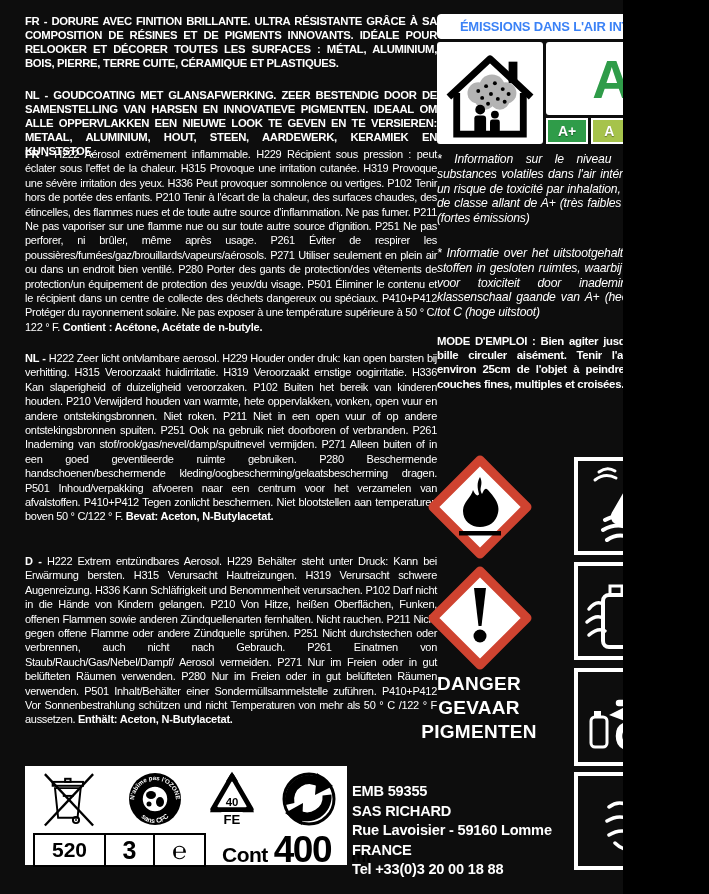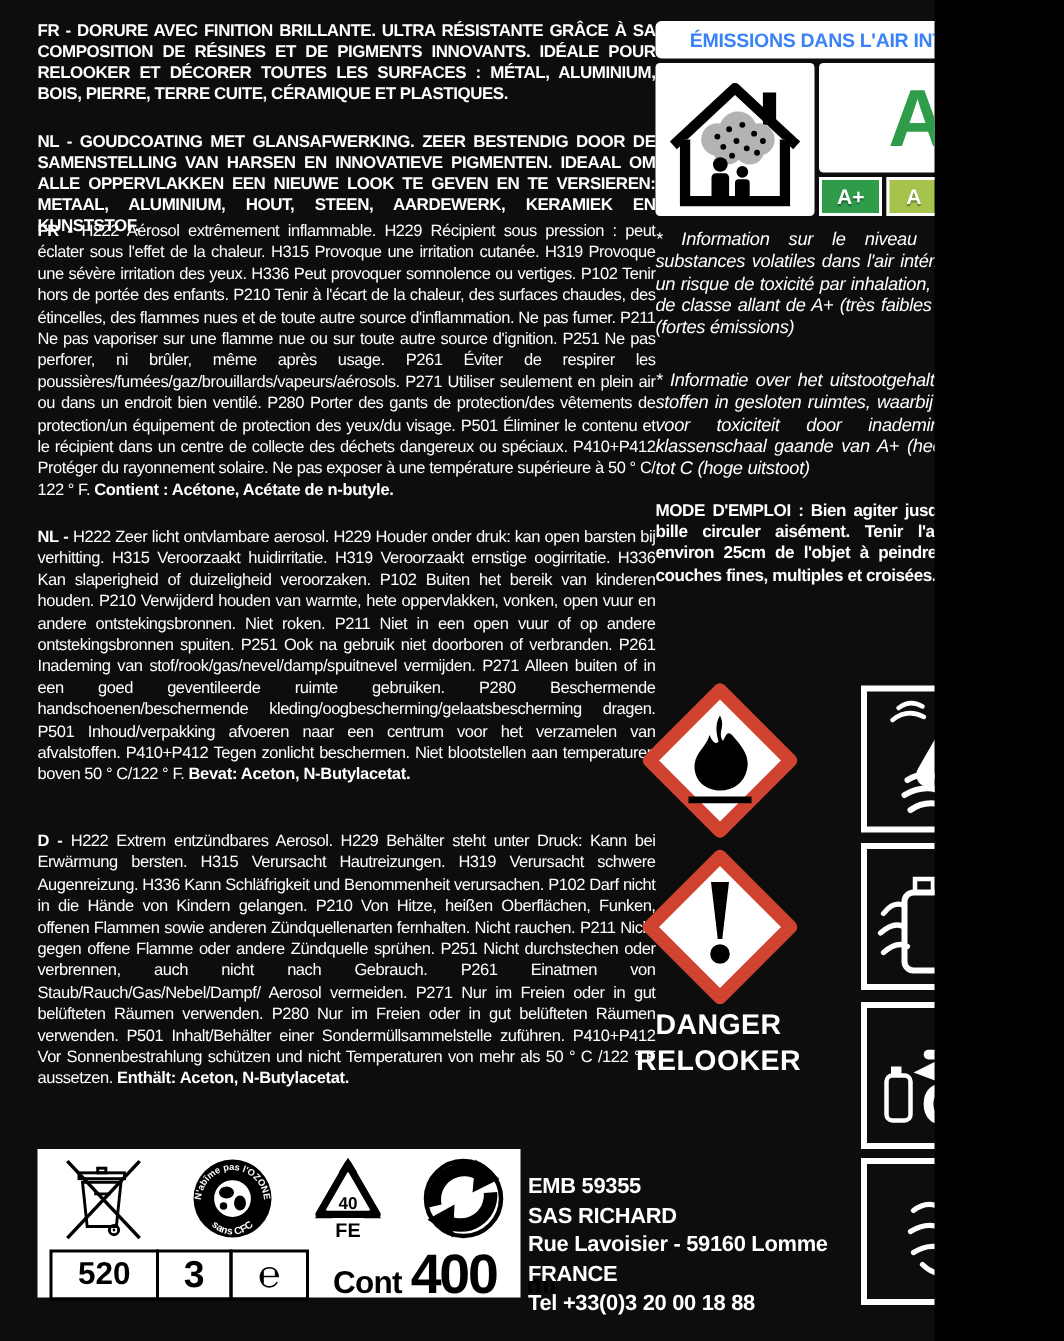--- a/index.html
+++ b/index.html
@@ -157,21 +157,22 @@
   <div class="abs" style="left:428px;top:566px;">
     <svg class="ghs" viewBox="0 0 104 104">
       <polygon points="52,5 99,52 52,99 5,52" fill="#fff" stroke="#cf4330" stroke-width="9" stroke-linejoin="round"></polygon>
       <polygon points="46,22 58,22 53.5,60 50.5,60" fill="#000"></polygon>
       <circle cx="52" cy="70" r="6.5" fill="#000"></circle>
     </svg>
   </div>
 
   <div class="abs danger">
     <div>DANGER</div>
-    <div>RELOOKER</div>
+    <div>GEVAAR</div>
+    <div>PIGMENTEN</div>
   </div>
 
   <div class="abs picto" style="top:457px;">
     <svg width="116" height="84" viewBox="0 0 116 84">
       <g transform="rotate(30 52 40)">
         <rect x="38" y="6" width="30" height="60" rx="8" fill="#fff"></rect>
         <rect x="46" y="-2" width="11" height="8" rx="2" fill="#fff"></rect>
       </g>
       <path d="M18 8 Q26 2 34 7" stroke="#fff" stroke-width="3" fill="none" stroke-linecap="round"></path>
       <path d="M14 16 Q24 8 35 14" stroke="#fff" stroke-width="3" fill="none" stroke-linecap="round"></path>

